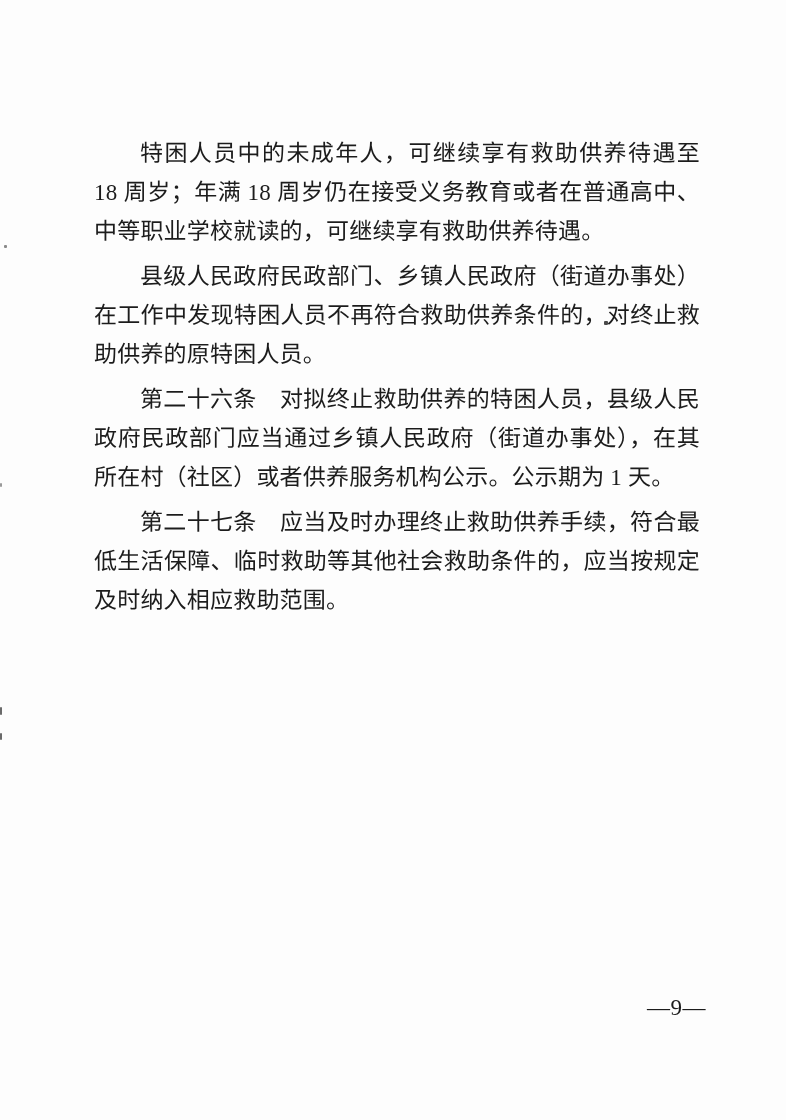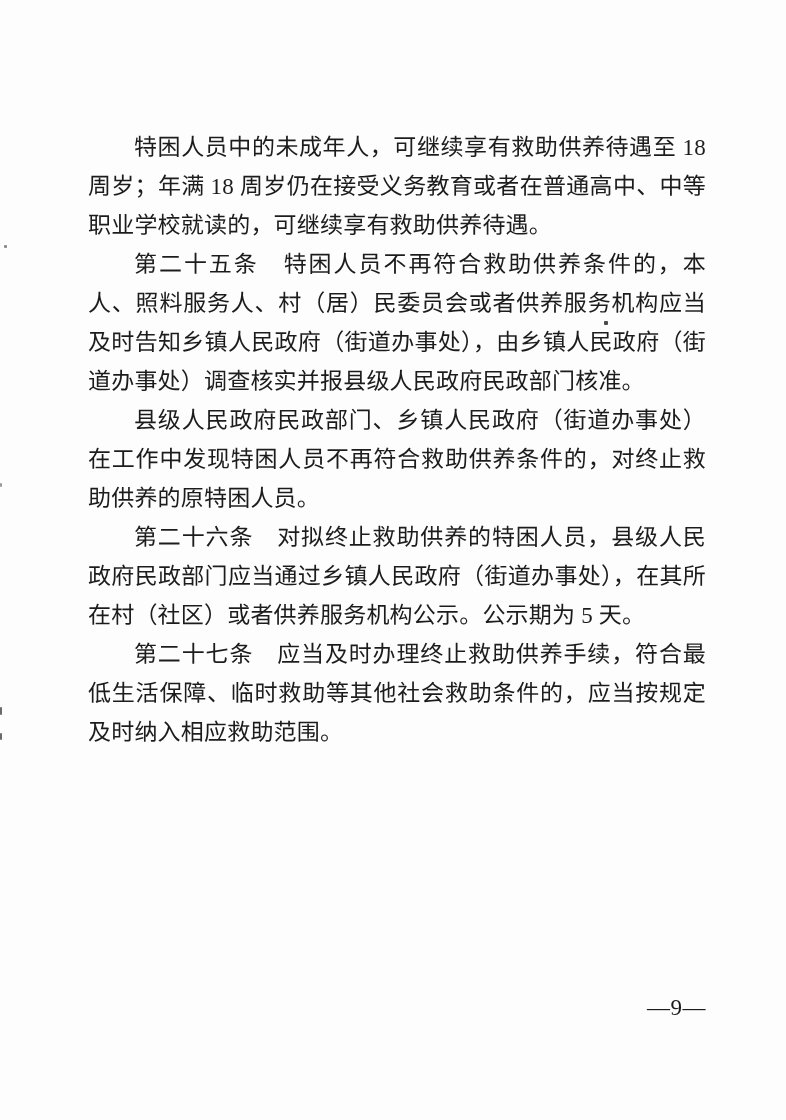--- a/index.html
+++ b/index.html
@@ -23,21 +23,21 @@
     position:absolute;
     left:88px; top:128px;
     width:618px;
     font-size:23px;
     line-height:39px;
     text-align:justify;
     text-justify:inter-ideograph;
     letter-spacing:0.2px;
   }
   .text-block p{
-    margin:0;
+    margin:6px;
     text-indent:2em;
   }
   .page-number{
     position:absolute;
     top:994px;
     right:80px;
     font-size:23px;
     letter-spacing:0.5px;
     line-height:28px;
     color: var(--ink);
@@ -54,23 +54,22 @@
   .speck.s4{ left:0px;   top:733px; width:2px; height:7px; background:#6a6a6a; }
   .speck.s5{ left:0px;   top:483px; width:2px; height:4px; background:#9a9a9a; }
 </style>
 </head>
 <body>
 
 <div class="page">
 
   <main class="text-block">
     <p>特困人员中的未成年人，可继续享有救助供养待遇至 18 周岁；年满 18 周岁仍在接受义务教育或者在普通高中、中等职业学校就读的，可继续享有救助供养待遇。</p>
-    <p>第二十五条　特困人员不再符合救助供养条件的，本人、照料服务人、村（居）民委员会或者供养服务机构应当及时告知乡镇人民政府（街道办事处），由乡镇人民政府（街道办事处）调查核实并报县级人民政府民政部门核准。</p>
     <p>县级人民政府民政部门、乡镇人民政府（街道办事处）在工作中发现特困人员不再符合救助供养条件的，对终止救助供养的原特困人员。</p>
-    <p>第二十六条　对拟终止救助供养的特困人员，县级人民政府民政部门应当通过乡镇人民政府（街道办事处），在其所在村（社区）或者供养服务机构公示。公示期为 5 天。</p>
+    <p>第二十六条　对拟终止救助供养的特困人员，县级人民政府民政部门应当通过乡镇人民政府（街道办事处），在其所在村（社区）或者供养服务机构公示。公示期为 1 天。</p>
     <p>第二十七条　应当及时办理终止救助供养手续，符合最低生活保障、临时救助等其他社会救助条件的，应当按规定及时纳入相应救助范围。</p>
   </main>
 
   <div class="page-number">—9—</div>
 
   <div class="speck s1"></div>
   <div class="speck s2"></div>
   <div class="speck s3"></div>
   <div class="speck s4"></div>
   <div class="speck s5"></div>

